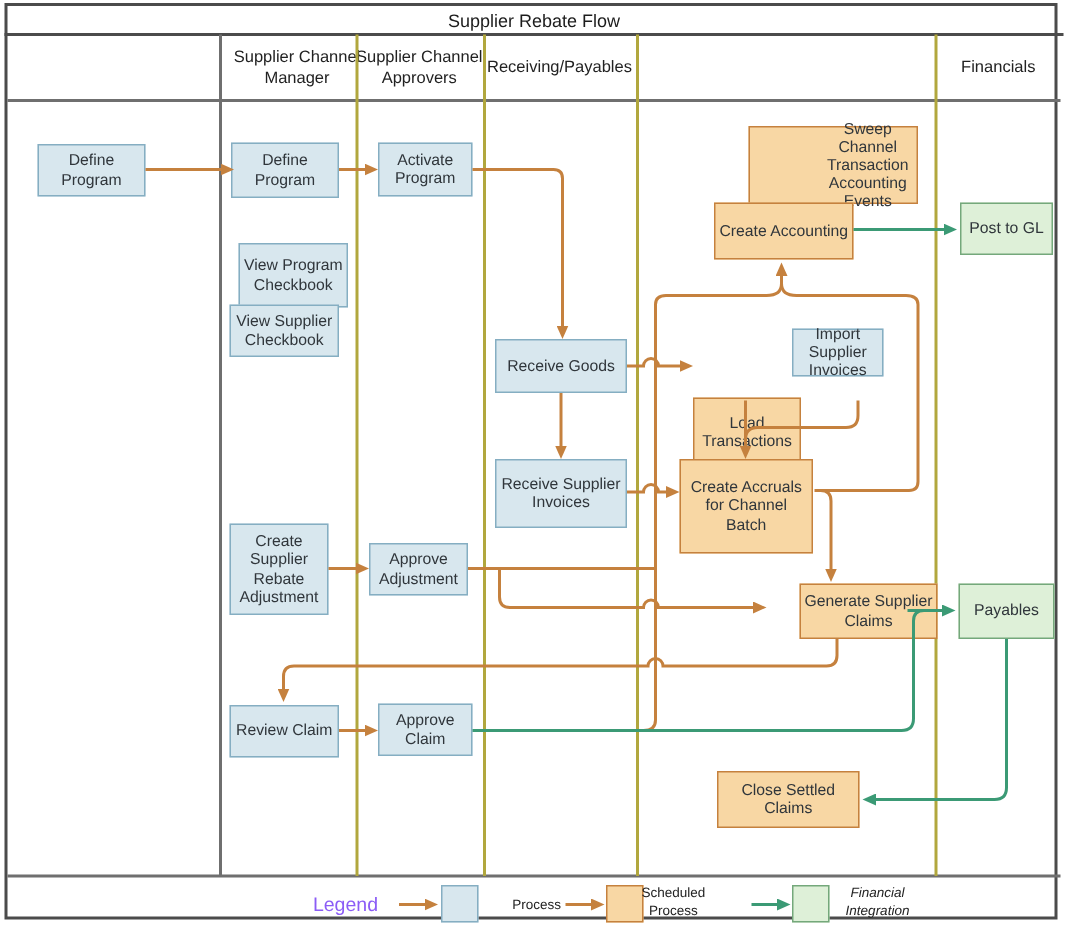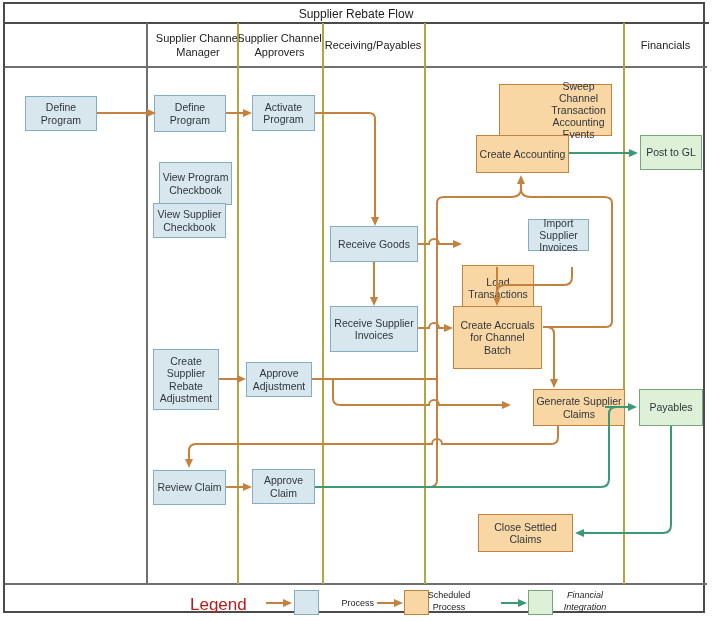--- a/index.html
+++ b/index.html
@@ -16,21 +16,21 @@
   .vdiv{position:absolute;top:23px;height:561px;width:1.5px;background:#b1a73e;}
   .vdiv.gray{width:2px;background:#6f6f6f;}
   .node{position:absolute;display:flex;align-items:center;justify-content:center;text-align:center;
     font-size:10.5px;line-height:1.16;color:#30363b;box-sizing:border-box;padding:1px 2px;}
   .process{background:#d8e7ee;border:1.5px solid #85aec2;}
   .scheduled{background:#f8d7a4;border:1.5px solid #c5813e;}
   .financial{background:#def0d8;border:1.5px solid #74a87b;}
   svg.wires{position:absolute;left:0;top:0;pointer-events:none;}
   .c-orange{stroke:#c5813e;stroke-width:2;fill:none;}
   .c-green{stroke:#3b9a75;stroke-width:2;fill:none;}
-  .legend-title{position:absolute;left:190px;top:595px;width:62px;text-align:left;font-size:17px;color:#b91c1c;}
+  .legend-title{position:absolute;left:190px;top:595px;width:62px;text-align:right;font-size:13px;color:#8b5cf6;}
   .legend-box{position:absolute;top:590px;width:25px;height:25px;box-sizing:border-box;}
   .legend-label{position:absolute;font-size:9px;line-height:1.3;color:#222;text-align:center;}
 </style>
 </head>
 <body>
 
 <div id="stage">
 
   <div class="frame"></div>
 

